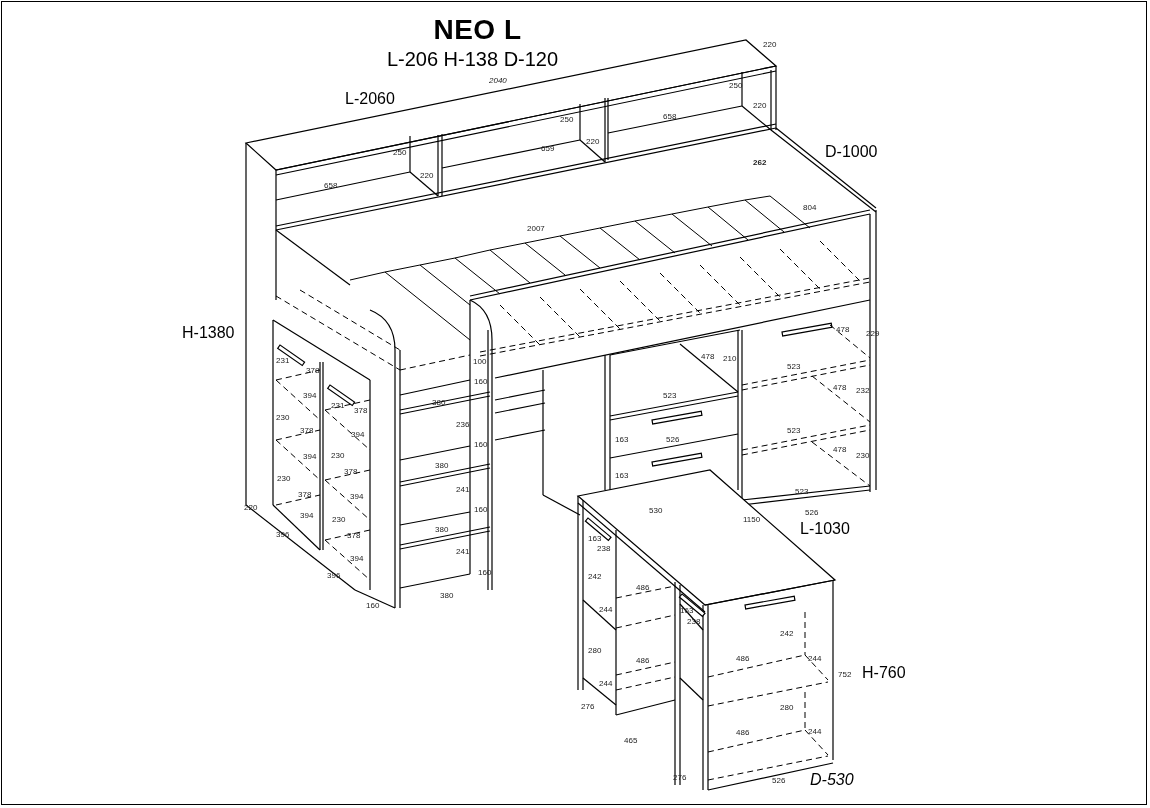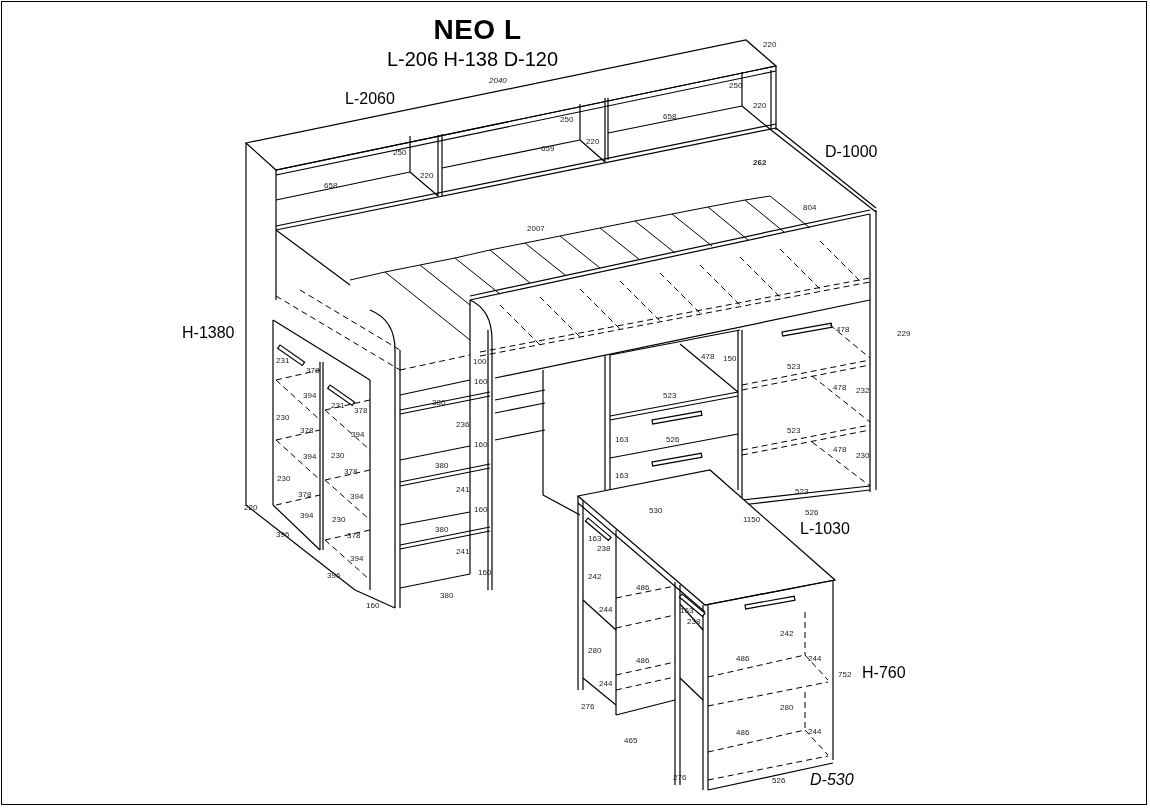--- a/index.html
+++ b/index.html
@@ -256,29 +256,29 @@
 <div class="dim" style="left:456px;top:420px;">236</div>
 <div class="dim" style="left:474px;top:440px;">160</div>
 <div class="dim" style="left:435px;top:461px;">380</div>
 <div class="dim" style="left:456px;top:485px;">241</div>
 <div class="dim" style="left:474px;top:505px;">160</div>
 <div class="dim" style="left:435px;top:525px;">380</div>
 <div class="dim" style="left:456px;top:547px;">241</div>
 <div class="dim" style="left:478px;top:568px;">160</div>
 <div class="dim" style="left:440px;top:591px;">380</div>
 <div class="dim" style="left:701px;top:352px;">478</div>
-<div class="dim" style="left:723px;top:354px;">150</div>
+<div class="dim" style="left:723px;top:354px;">210</div>
 <div class="dim" style="left:663px;top:391px;">523</div>
 <div class="dim" style="left:615px;top:435px;">163</div>
 <div class="dim" style="left:666px;top:435px;">526</div>
 <div class="dim" style="left:615px;top:471px;">163</div>
 <div class="dim" style="left:649px;top:506px;">530</div>
 <div class="dim" style="left:743px;top:515px;">1150</div>
 <div class="dim" style="left:836px;top:325px;">478</div>
-<div class="dim" style="left:856px;top:329px;padding-left:41px;">229</div>
+<div class="dim" style="left:825px;top:329px;padding-left:41px;">229</div>
 <div class="dim" style="left:787px;top:362px;">523</div>
 <div class="dim" style="left:833px;top:383px;">478</div>
 <div class="dim" style="left:856px;top:386px;">232</div>
 <div class="dim" style="left:787px;top:426px;">523</div>
 <div class="dim" style="left:833px;top:445px;">478</div>
 <div class="dim" style="left:856px;top:451px;">230</div>
 <div class="dim" style="left:795px;top:487px;">523</div>
 <div class="dim" style="left:805px;top:508px;">526</div>
 <div class="dim" style="left:588px;top:534px;">163</div>
 <div class="dim" style="left:597px;top:544px;">238</div>

